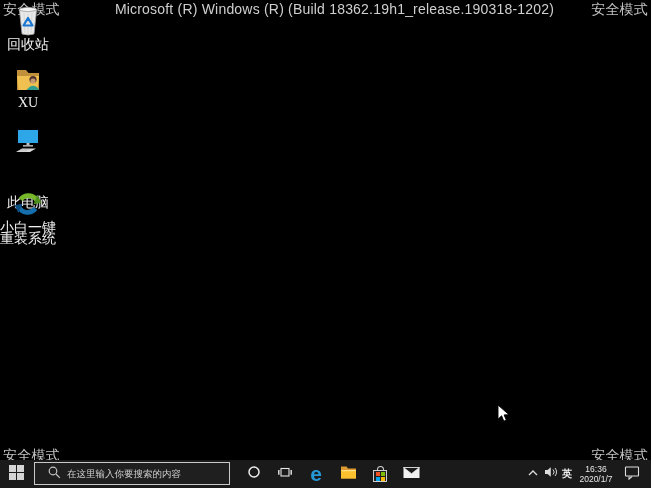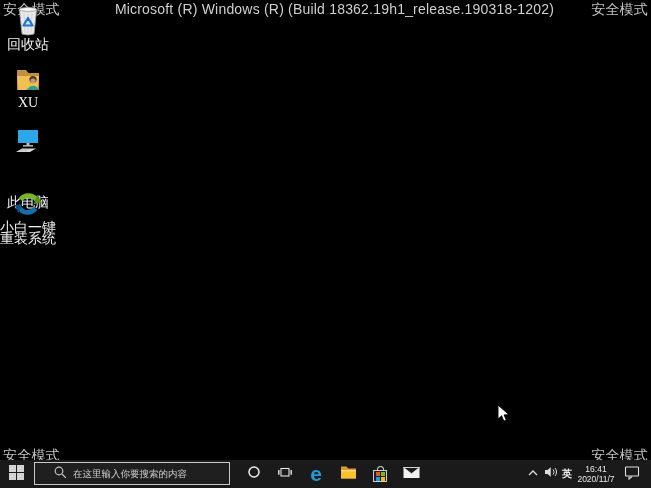--- a/index.html
+++ b/index.html
@@ -22,21 +22,21 @@
   .icon-label {
     margin-top:2px; font-size:14px; line-height:11px; color:#f0f0f0; text-align:right;
     text-shadow:1px 1px 2px #000, 0 0 3px #000; word-break:break-all; max-width:56px;
   }
   
   #taskbar { position:absolute; left:0; bottom:0; width:651px; height:28px; background:#1a1a1a; }
   .tb-abs { position:absolute; top:0; height:28px; display:flex; align-items:center; justify-content:center; }
   #start-button { left:0; width:33px; }
   #search-box {
     position:absolute; left:34px; top:2px; width:196px; height:23px;
-    background:#1f1f1f; border:1px solid #c9c9c9; display:flex; align-items:center; padding:0 18px;
+    background:#1f1f1f; border:1px solid #c9c9c9; display:flex; align-items:center; padding:0 12px;
   }
   #search-box input {
     flex:1; background:transparent; border:none; outline:none;
     font-family:"Liberation Sans","DejaVu Sans",sans-serif; font-size:9.5px; color:#e0e0e0; margin-left:6px;
   }
   #search-box input::placeholder { color:#cfcfcf; opacity:1; }
   .edge-e { font-size:21px; font-weight:bold; color:#2798d6; line-height:1; transform:translateY(-1px); }
   
   .store-wrap { display:flex; flex-direction:column; align-items:center; }
   .store-handle { width:7px; height:5px; border:1.5px solid #cfcfcf; border-bottom:none; border-radius:4px 4px 0 0; margin-bottom:-1px; }
@@ -200,22 +200,22 @@
           <path d="M9,4.5 a3.6,3.6 0 0 1 0,5 M11,3 a6,6 0 0 1 0,8" stroke="#dcdcdc" stroke-width="1" fill="none"></path>
         </svg>
       </span>
     </div>
 
     <div class="tb-abs" style="left:559px;width:16px;">
       <span class="tray-text">英</span>
     </div>
 
     <div class="tb-abs" id="tray-clock" style="left:576px;width:40px;">
-      <div>16:41</div>
-      <div>2020/11/7</div>
+      <div>16:36</div>
+      <div>2020/1/7</div>
     </div>
 
     <div class="tb-abs" style="left:620px;width:24px;">
       <span>
         <svg width="16" height="16" viewBox="0 0 16 16">
           <rect x="1.5" y="3" width="13" height="9" rx="0.5" fill="none" stroke="#dcdcdc" stroke-width="1.1"></rect>
           <path d="M5,12.5 v2.6 l3,-2.6" fill="none" stroke="#dcdcdc" stroke-width="1.1"></path>
         </svg>
       </span>
     </div>

